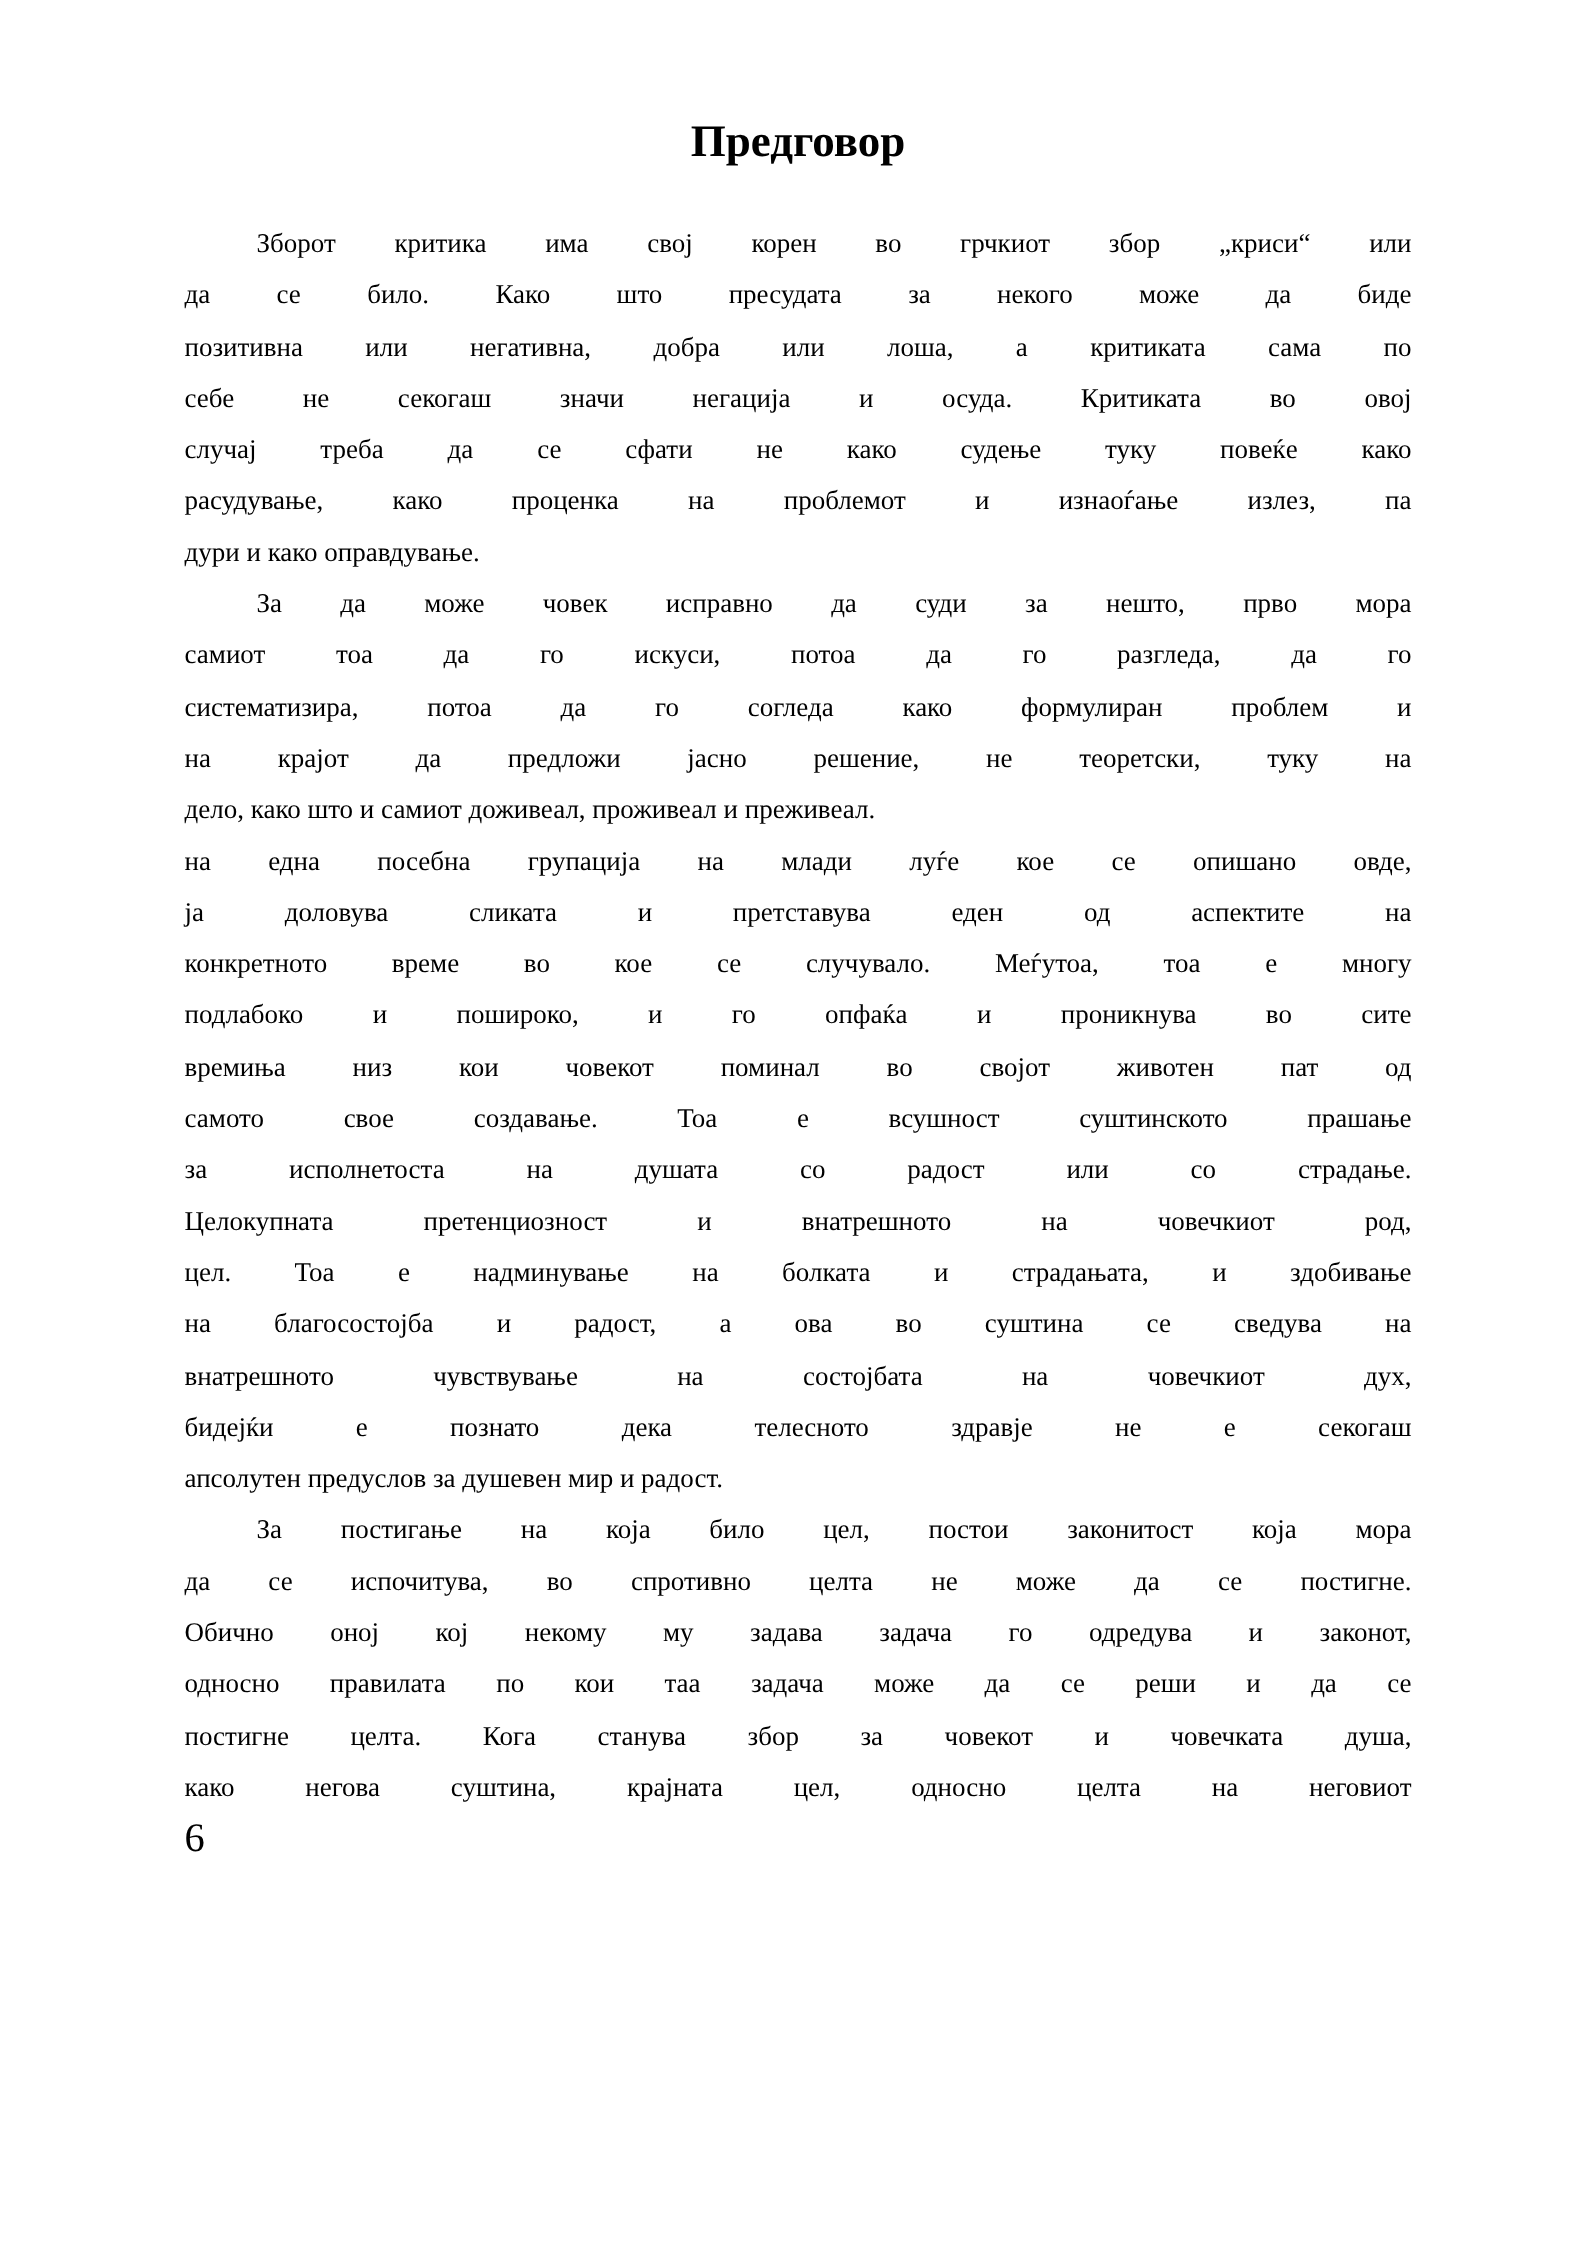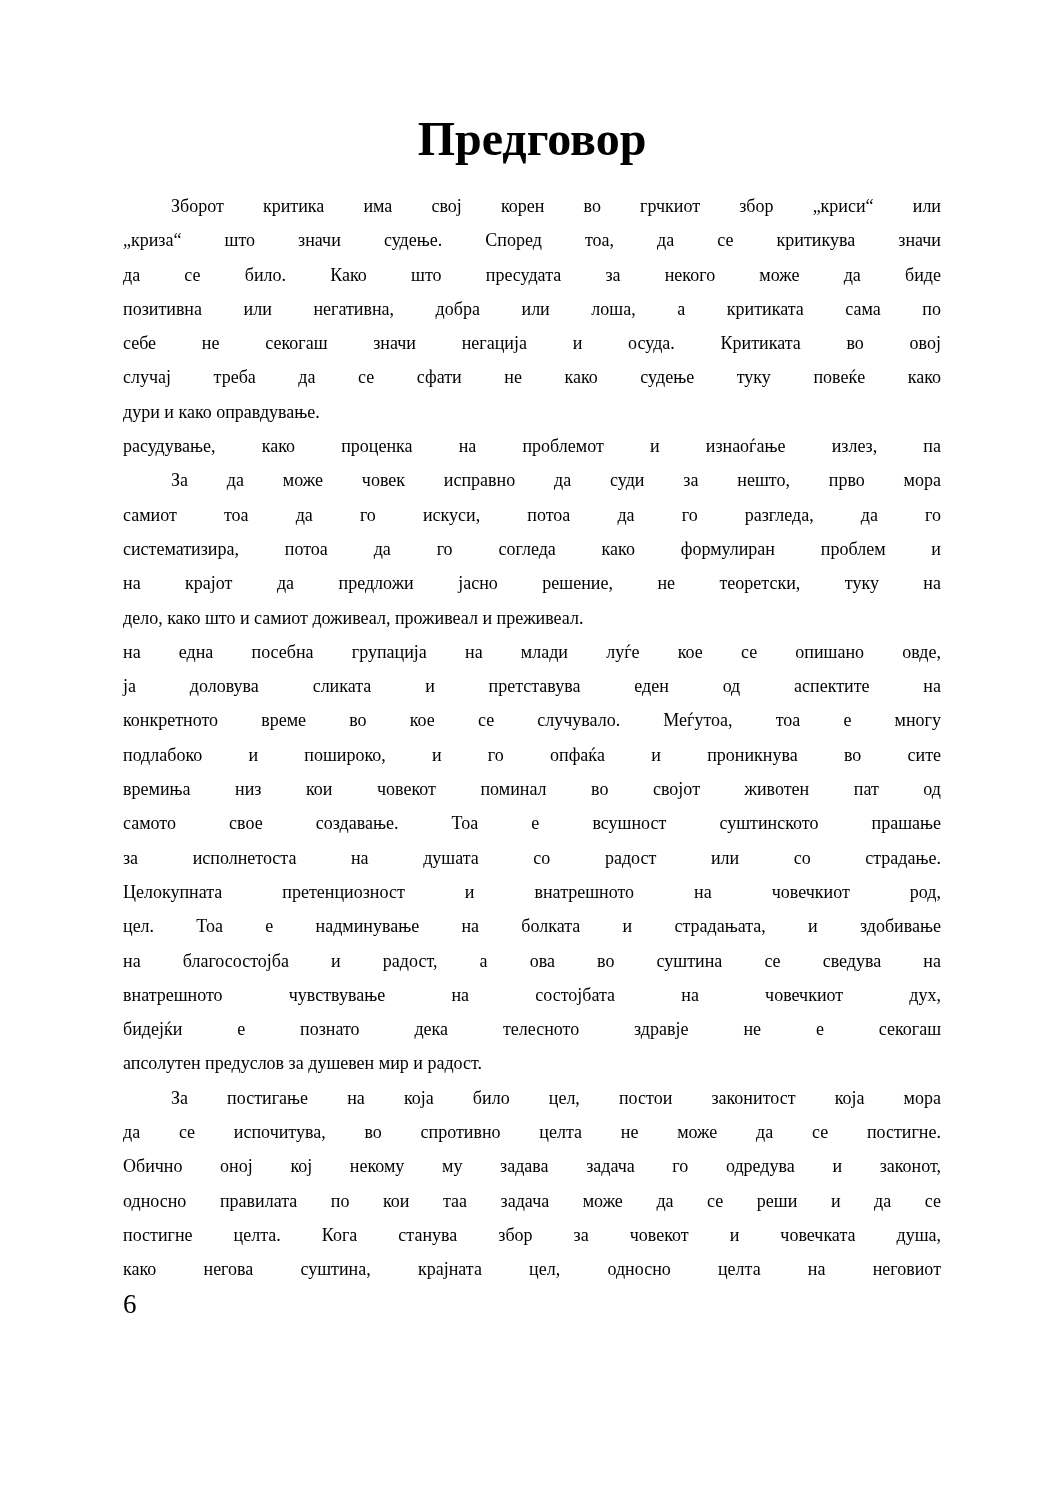--- a/index.html
+++ b/index.html
@@ -12,23 +12,23 @@
     width: 1064px;
     height: 1512px;
     box-sizing: border-box;
     padding: 0 123px;
     background: #ffffff;
     color: #000000;
     font-family: "Liberation Serif", "DejaVu Serif", serif;
     overflow: hidden;
   }
   .title {
-    margin: 118px 0 0 0;
+    margin: 74px 0 0 0;
     padding: 0;
-    font-size: 48px;
+    font-size: 30px;
     line-height: 42px;
     font-weight: 700;
     text-align: center;
   }
   .body-text {
     margin-top: 29px;
     font-size: 18px;
     line-height: 34.3px;
   }
   .line {
@@ -50,27 +50,26 @@
     text-align: left;
   }
 </style>
 </head>
 <body>
 
 <div class="page">
   <h1 class="title">Предговор</h1>
   <div class="body-text" id="body-text">
       <div class="line first">Зборот критика има свој корен во грчкиот збор „криси“ или</div>
-      <div class="line">„криза“ што значи судење. Според тоа, да се критикува значи</div>
       <div class="line">да се било. Како што пресудата за некого може да биде</div>
       <div class="line">позитивна или негативна, добра или лоша, а критиката сама по</div>
       <div class="line">себе не секогаш значи негација и осуда. Критиката во овој</div>
       <div class="line">случај треба да се сфати не како судење туку повеќе како</div>
+      <div class="line">расудување, како проценка на проблемот и изнаоѓање излез, па</div>
       <div class="line para-end">дури и како оправдување.</div>
-      <div class="line">расудување, како проценка на проблемот и изнаоѓање излез, па</div>
       <div class="line first">За да може човек исправно да суди за нешто, прво мора</div>
       <div class="line">самиот тоа да го искуси, потоа да го разгледа, да го</div>
       <div class="line">систематизира, потоа да го согледа како формулиран проблем и</div>
       <div class="line">на крајот да предложи јасно решение, не теоретски, туку на</div>
       <div class="line para-end">дело, како што и самиот доживеал, проживеал и преживеал.</div>
       <div class="line">на една посебна групација на млади луѓе кое се опишано овде,</div>
       <div class="line">ја доловува сликата и претставува еден од аспектите на</div>
       <div class="line">конкретното време во кое се случувало. Меѓутоа, тоа е многу</div>
       <div class="line">подлабоко и пошироко, и го опфаќа и проникнува во сите</div>
       <div class="line">времиња низ кои човекот поминал во својот животен пат од</div>

